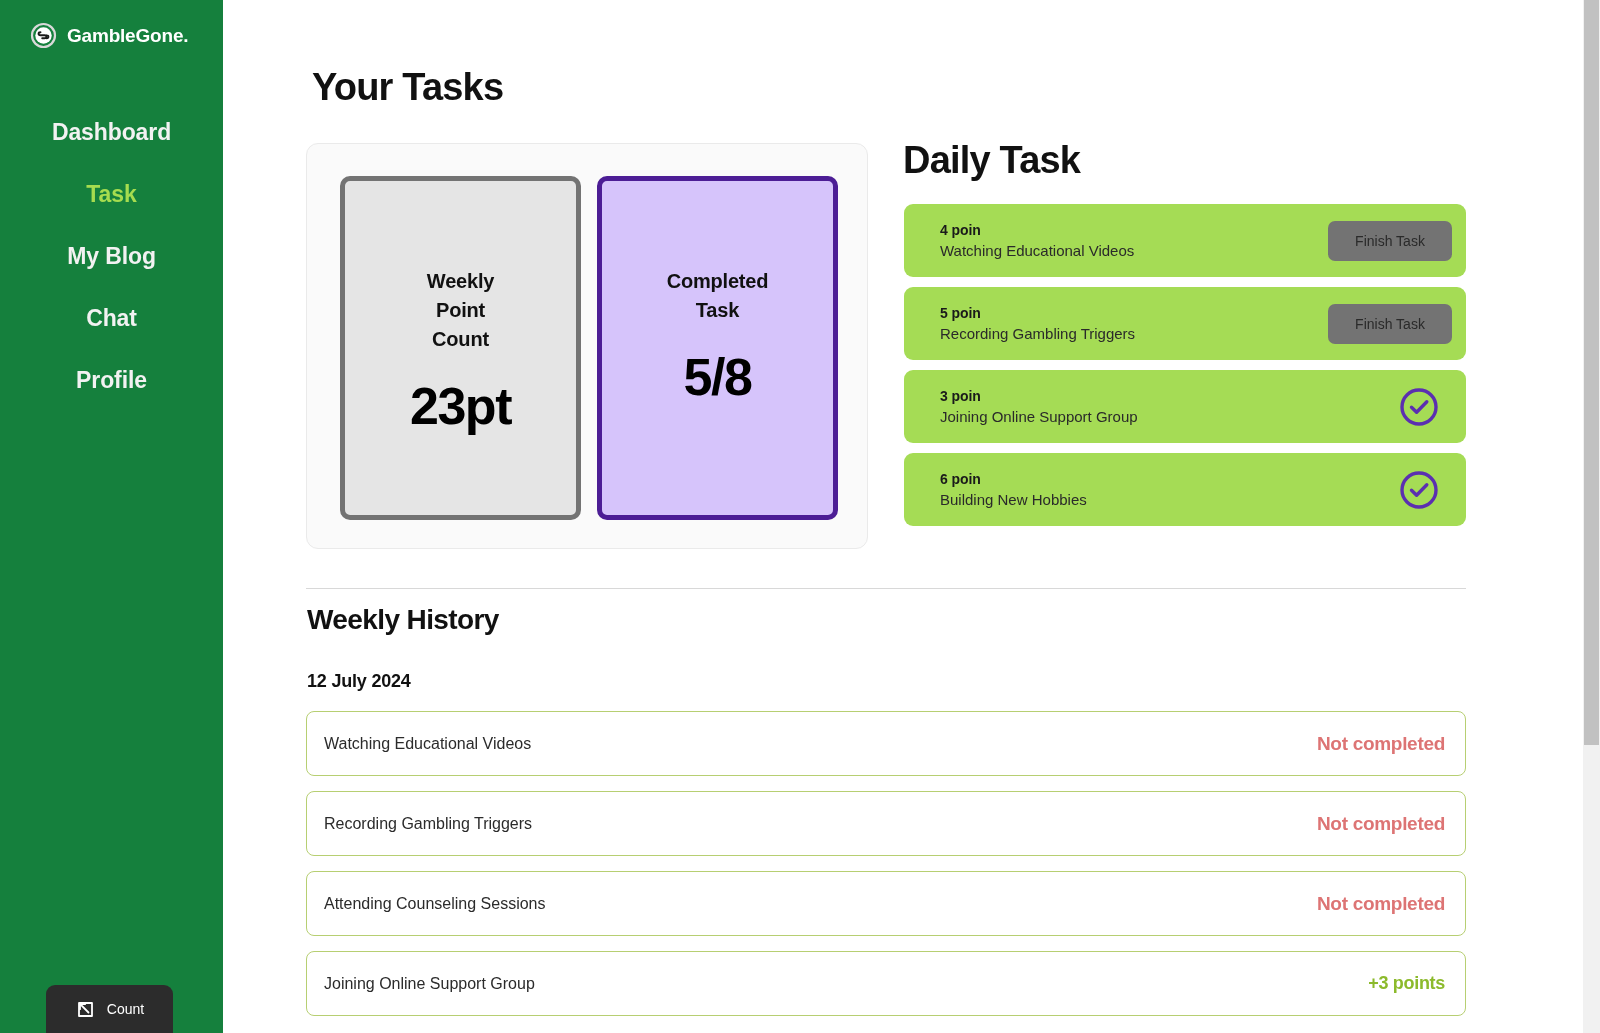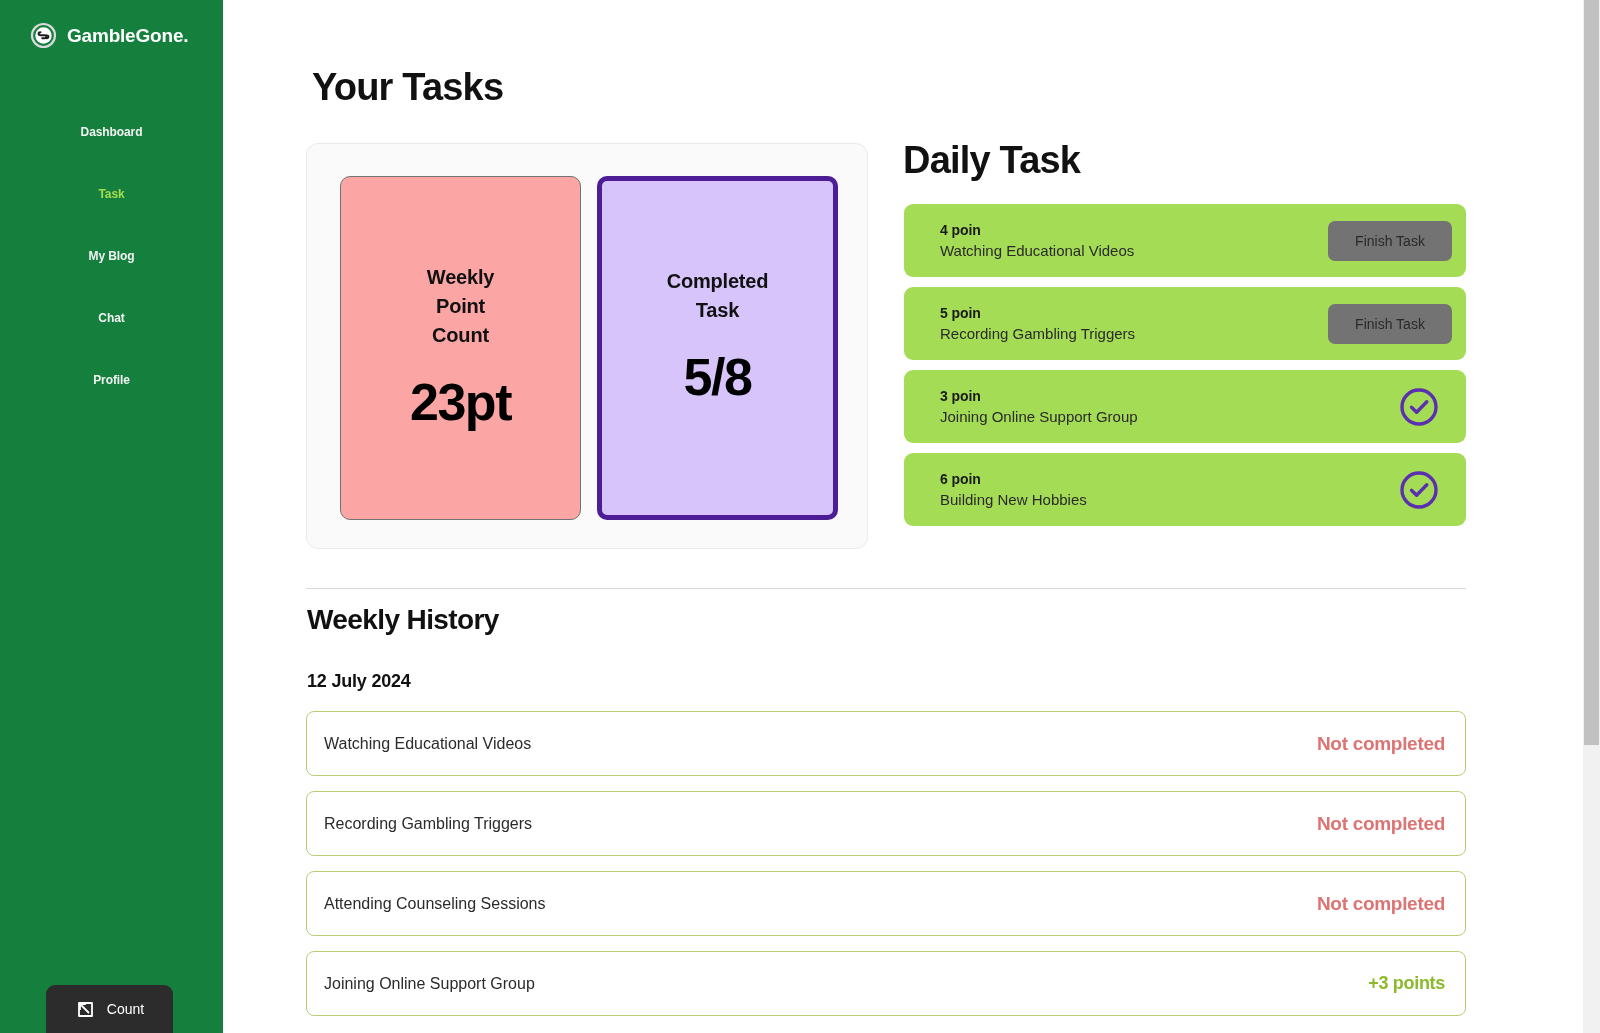--- a/index.html
+++ b/index.html
@@ -40,21 +40,21 @@
   .nav {
     margin-top: 52px;
     display: flex;
     flex-direction: column;
   }
   .nav-item {
     height: 62px;
     display: flex;
     align-items: center;
     justify-content: center;
-    font-size: 12px;
+    font-size: 23px;
     font-weight: bold;
     color: #f2f2f2;
     cursor: pointer;
     letter-spacing: -0.1px;
   }
   .nav-item.active { color: #a6dc4f; }
 
   .home-btn {
     position: absolute;
     left: 46px;
@@ -101,21 +101,21 @@
   }
   .stat-card {
     position: absolute;
     top: 32px;
     width: 241px; height: 344px;
     border-radius: 10px;
     display: flex;
     flex-direction: column;
     align-items: center;
   }
-  .stat-card.weekly { left: 33px; background: #fca5a5; border: 1px solid #737373; }
+  .stat-card.weekly { left: 33px; background: #e5e5e5; border: 5px solid #737373; }
   .stat-card.completed { left: 290px; background: #d6c4fb; border: 5px solid #4c1d95; }
   .stat-label {
     margin-top: 86px;
     font-size: 20px;
     font-weight: bold;
     color: #111111;
     text-align: center;
     line-height: 1.45;
     letter-spacing: -0.2px;
   }

